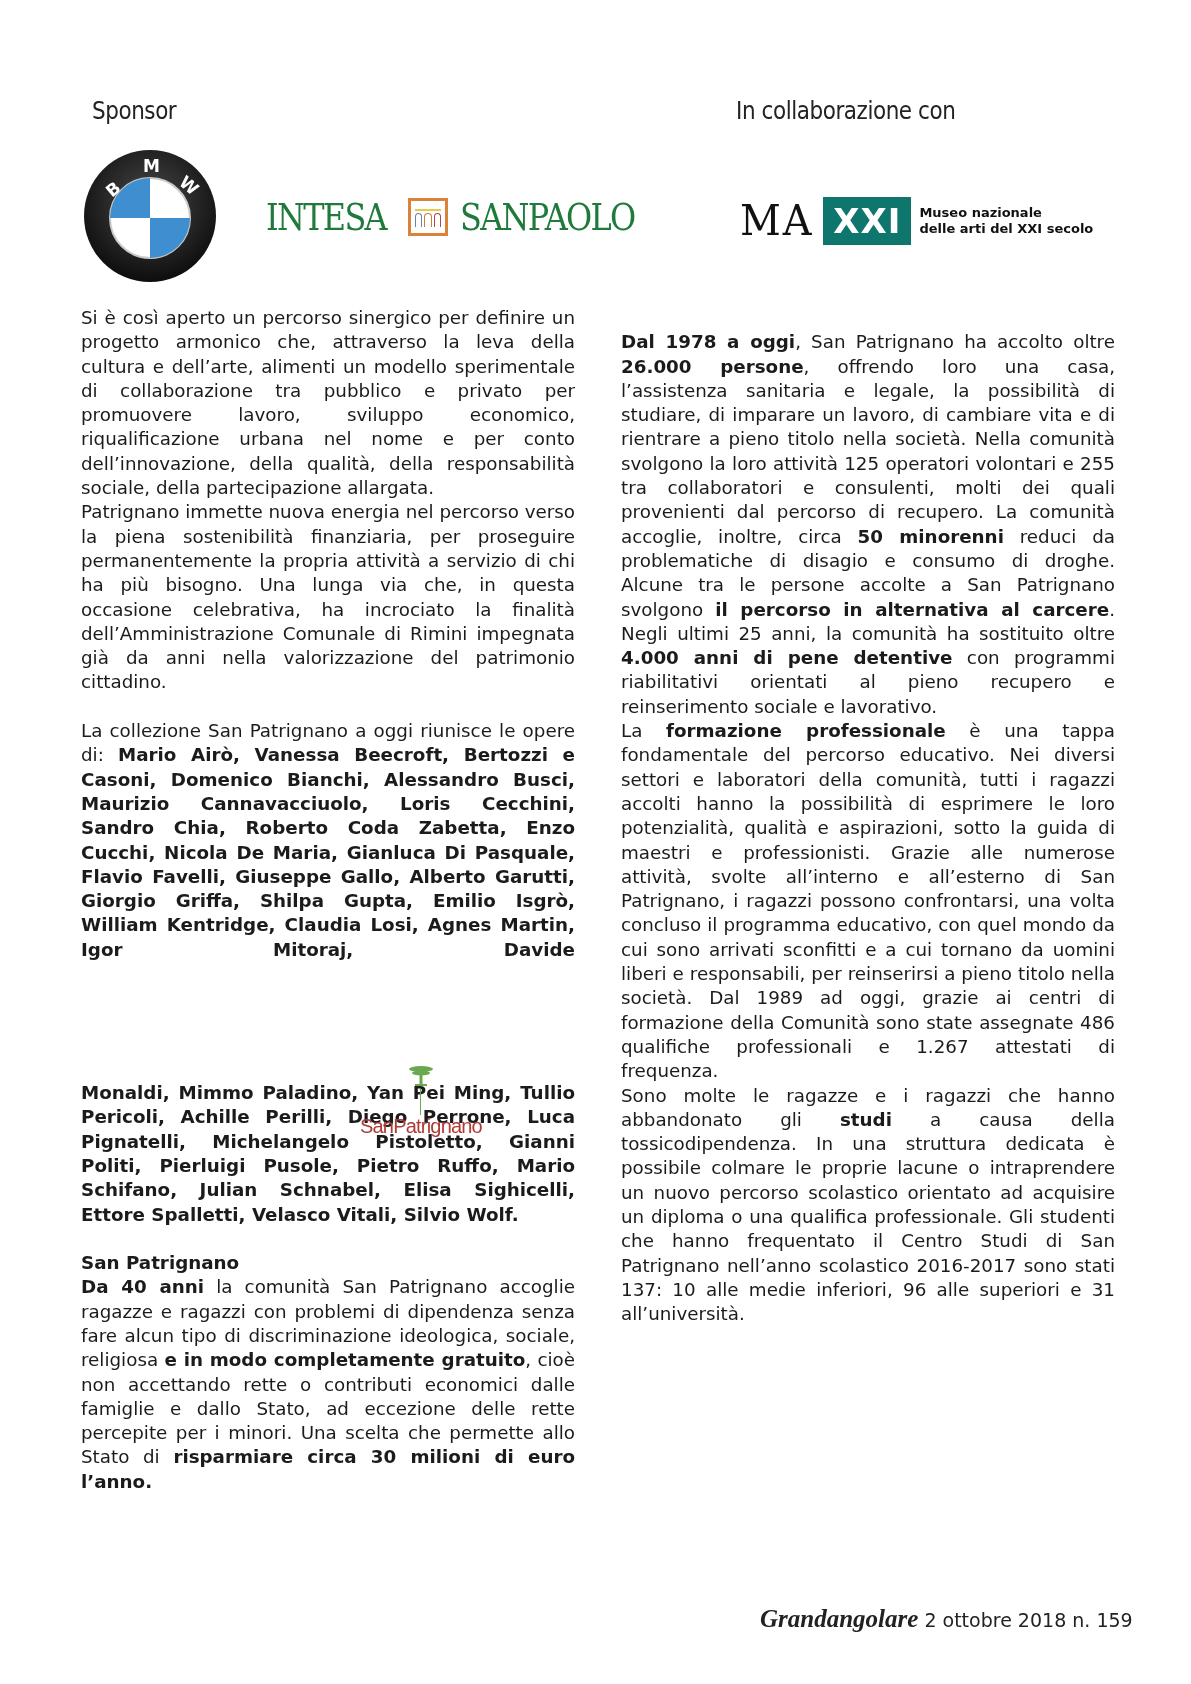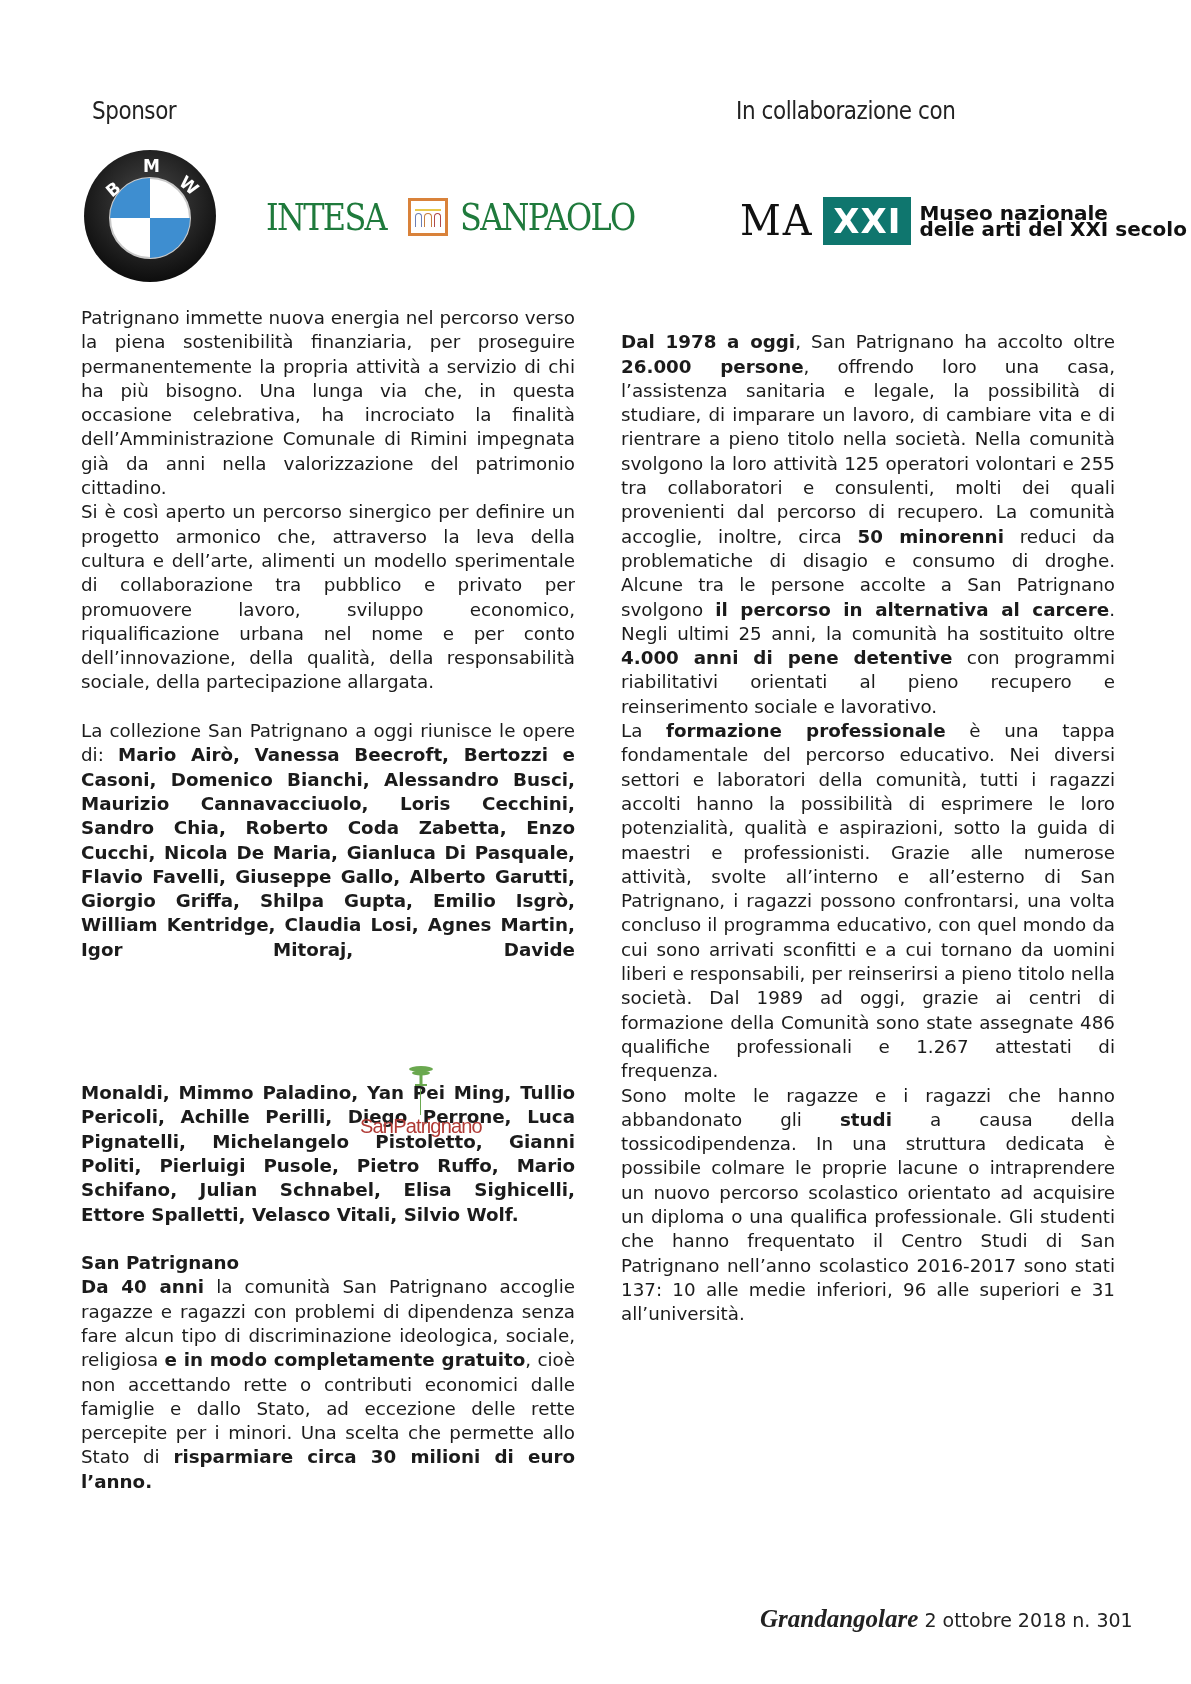--- a/index.html
+++ b/index.html
@@ -20,21 +20,21 @@
   #intesa-box .line { position: absolute; left: 4px; right: 4px; top: 8px; height: 2px; background: #e8c94a; }
   #intesa-box .arches { position: absolute; left: 4px; right: 4px; top: 12px; height: 14px; display: flex; gap: 2px; }
   #intesa-box .arch { flex: 1; border: 1.5px solid #6b7fb5; border-bottom: none; border-radius: 6px 6px 0 0; }
   #intesa-box .arch:nth-child(2){ border-color:#c57d3f; }
   #intesa-box .arch:nth-child(3){ border-color:#b04a4a; }
 
   
   #maxxi-logo { position: absolute; left: 738px; top: 196px; display: flex; align-items: center; }
   #maxxi-ma { font-family: "DejaVu Serif", serif; font-size: 42px; color: #111; letter-spacing: 2px; transform: scaleX(0.95); }
   #maxxi-xxi { background: #0f766e; color: #fff; font-family: "DejaVu Sans", sans-serif; font-weight: bold; font-size: 34px; padding: 6px 10px; margin-left: 8px; height: 48px; box-sizing: border-box; display: flex; align-items: center; letter-spacing: 1px; }
-  #maxxi-text { font-family: "DejaVu Sans", sans-serif; font-weight: bold; font-size: 20px; line-height: 16px; color: #111; margin-left: 8px; }
+  #maxxi-text { font-family: "DejaVu Sans", sans-serif; font-weight: bold; font-size: 13px; line-height: 16px; color: #111; margin-left: 8px; }
 
   
   .col { position: absolute; top: 306px; width: 494px; font-family: "DejaVu Sans", sans-serif; font-size: 18.3px; line-height: 24.3px; text-align: justify; color: #1b1b1b; }
   #col-left { left: 81px; }
   #col-right { left: 621px; }
   .col p { margin: 0; }
   .col .gap { height: 24.3px; }
   .col b { font-weight: bold; }
   .heading { font-weight: bold; }
   .justify-last { text-align-last: justify; }
@@ -86,22 +86,22 @@
 <div id="maxxi-logo">
   <span id="maxxi-ma">MA</span>
   <span id="maxxi-xxi">XXI</span>
   <span id="maxxi-text">
     <span>Museo nazionale</span><br>
     <span>delle arti del XXI secolo</span>
   </span>
 </div>
 
 <div id="col-left" class="col">
+  <p>Si è così aperto un percorso sinergico per definire un progetto armonico che, attraverso la leva della cultura e dell’arte, alimenti un modello sperimentale di collaborazione tra pubblico e privato per promuovere lavoro, sviluppo economico, riqualificazione urbana nel nome e per conto dell’innovazione, della qualità, della responsabilità sociale, della partecipazione allargata.</p>
   <p>Patrignano immette nuova energia nel percorso verso la piena sostenibilità finanziaria, per proseguire permanentemente la propria attività a servizio di chi ha più bisogno. Una lunga via che, in questa occasione celebrativa, ha incrociato la finalità dell’Amministrazione Comunale di Rimini impegnata già da anni nella valorizzazione del patrimonio cittadino.</p>
-  <p>Si è così aperto un percorso sinergico per definire un progetto armonico che, attraverso la leva della cultura e dell’arte, alimenti un modello sperimentale di collaborazione tra pubblico e privato per promuovere lavoro, sviluppo economico, riqualificazione urbana nel nome e per conto dell’innovazione, della qualità, della responsabilità sociale, della partecipazione allargata.</p>
   <div class="gap"></div>
   <p class="justify-last"><span>La collezione San Patrignano a oggi riunisce le opere di: </span><b>Mario Airò, Vanessa Beecroft, Bertozzi e Casoni, Domenico Bianchi, Alessandro Busci, Maurizio Cannavacciuolo, Loris Cecchini, Sandro Chia, Roberto Coda Zabetta, Enzo Cucchi, Nicola De Maria, Gianluca Di Pasquale, Flavio Favelli, Giuseppe Gallo, Alberto Garutti, Giorgio Griffa, Shilpa Gupta, Emilio Isgrò, William Kentridge, Claudia Losi, Agnes Martin, Igor Mitoraj, Davide</b></p>
   <div style="height: 119px;"></div>
   <p><b>Monaldi, Mimmo Paladino, Yan Pei Ming, Tullio Pericoli, Achille Perilli, Diego Perrone, Luca Pignatelli, Michelangelo Pistoletto, Gianni Politi, Pierluigi Pusole, Pietro Ruffo, Mario Schifano, Julian Schnabel, Elisa Sighicelli, Ettore Spalletti, Velasco Vitali, Silvio Wolf.</b></p>
   <div class="gap"></div>
   <p class="heading">San Patrignano</p>
   <p><b>Da 40 anni</b><span> la comunità San Patrignano accoglie ragazze e ragazzi con problemi di dipendenza senza fare alcun tipo di discriminazione ideologica, sociale, religiosa </span><b>e in modo completamente gratuito</b><span>, cioè non accettando rette o contributi economici dalle famiglie e dallo Stato, ad eccezione delle rette percepite per i minori. Una scelta che permette allo Stato di </span><b>risparmiare circa 30 milioni di euro l’anno.</b></p>
 </div>
 
 <div id="sp-logo">
@@ -116,14 +116,14 @@
 </div>
 
 <div id="col-right" class="col">
   <div class="gap"></div>
   <p><b>Dal 1978 a oggi</b><span>, San Patrignano ha accolto oltre </span><b>26.000 persone</b><span>, offrendo loro una casa, l’assistenza sanitaria e legale, la possibilità di studiare, di imparare un lavoro, di cambiare vita e di rientrare a pieno titolo nella società. Nella comunità svolgono la loro attività 125 operatori volontari e 255 tra collaboratori e consulenti, molti dei quali provenienti dal percorso di recupero. La comunità accoglie, inoltre, circa </span><b>50 minorenni</b><span> reduci da problematiche di disagio e consumo di droghe. Alcune tra le persone accolte a San Patrignano svolgono </span><b>il percorso in alternativa al carcere</b><span>. Negli ultimi 25 anni, la comunità ha sostituito oltre </span><b>4.000 anni di pene detentive</b><span> con programmi riabilitativi orientati al pieno recupero e reinserimento sociale e lavorativo.</span></p>
   <p><span>La </span><b>formazione professionale</b><span> è una tappa fondamentale del percorso educativo. Nei diversi settori e laboratori della comunità, tutti i ragazzi accolti hanno la possibilità di esprimere le loro potenzialità, qualità e aspirazioni, sotto la guida di maestri e professionisti. Grazie alle numerose attività, svolte all’interno e all’esterno di San Patrignano, i ragazzi possono confrontarsi, una volta concluso il programma educativo, con quel mondo da cui sono arrivati sconfitti e a cui tornano da uomini liberi e responsabili, per reinserirsi a pieno titolo nella società. Dal 1989 ad oggi, grazie ai centri di formazione della Comunità sono state assegnate 486 qualifiche professionali e 1.267 attestati di frequenza.</span></p>
   <p><span>Sono molte le ragazze e i ragazzi che hanno abbandonato gli </span><b>studi</b><span> a causa della tossicodipendenza. In una struttura dedicata è possibile colmare le proprie lacune o intraprendere un nuovo percorso scolastico orientato ad acquisire un diploma o una qualifica professionale. Gli studenti che hanno frequentato il Centro Studi di San Patrignano nell’anno scolastico 2016-2017 sono stati 137: 10 alle medie inferiori, 96 alle superiori e 31 all’università.</span></p>
 </div>
 
 <div id="footer">
-  <span id="footer-mag">Grandangolare</span><span id="footer-date"> 2 ottobre 2018 n. 301</span>
+  <span id="footer-mag">Grandangolare</span><span id="footer-date"> 2 ottobre 2018 n. 159</span>
 </div>
 
 </body></html>

